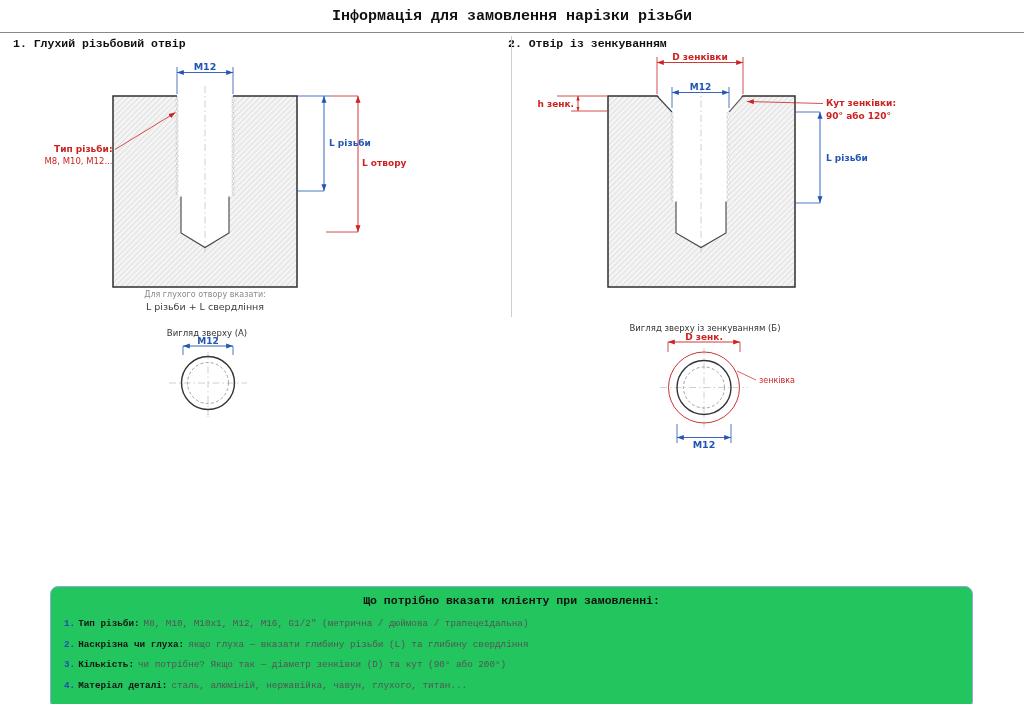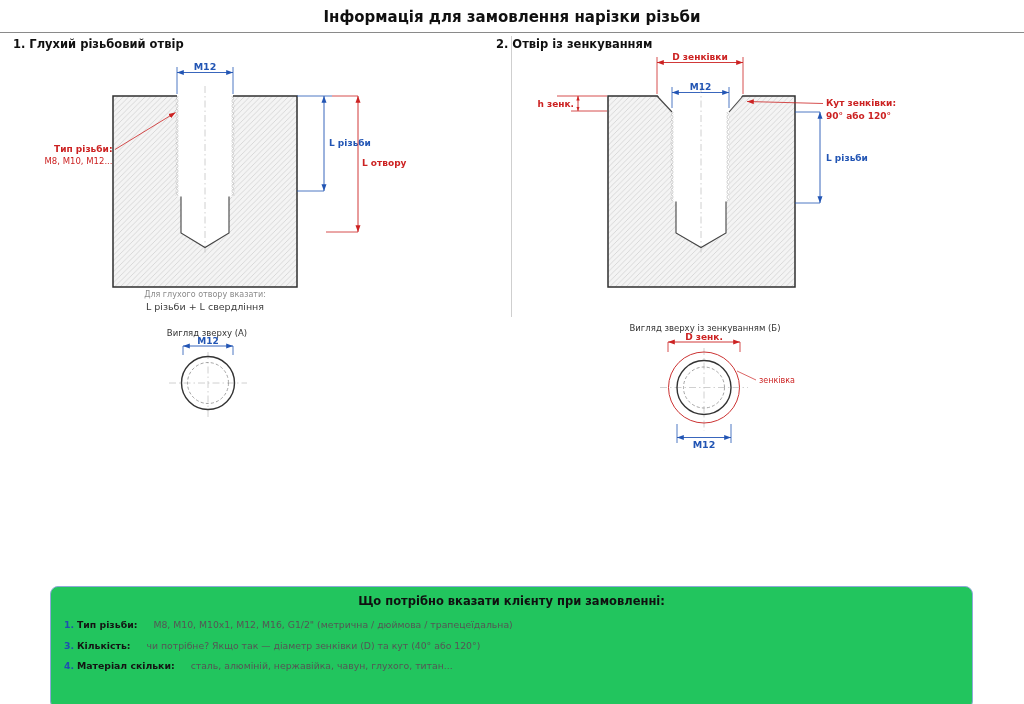--- a/index.html
+++ b/index.html
@@ -1,40 +1,40 @@
 <!DOCTYPE html>
 <html><head>
 <meta charset="utf-8">
 <style>
   html,body{margin:0;padding:0;background:#fff;}
   .canvas{position:relative;width:1024px;height:704px;background:#fff;overflow:hidden;
           font-family:"DejaVu Sans","Liberation Sans",sans-serif;}
-  .abs{position:absolute;}
+  .abs{position:absolute;font-family:Liberation Mono, monospace;}
   .main-title{left:0;top:8px;width:1024px;text-align:center;font-size:15px;font-weight:bold;color:#101010;}
   .hrule{left:0;top:32px;width:1024px;height:0;border-top:1px solid #8a8a8a;}
   .sec-h{top:37px;width:400px;text-align:left;font-size:11.5px;font-weight:bold;color:#101010;}
   .sec-h1{left:13px;}
-  .sec-h2{left:496px;}
+  .sec-h2{left:508px;}
   .vdivider{left:511px;top:36px;width:0;height:281px;border-left:1px solid #cfcfcf;}
   svg{position:absolute;left:0;top:0;}
   svg text{font-family:"DejaVu Sans","Liberation Sans",sans-serif;}
   .tb  {fill:#2255b4;font-weight:bold;font-size:9.5px;}
   .tr  {fill:#cc2222;font-weight:bold;font-size:9px;}
   .trr {fill:#cc2222;font-size:8.5px;}
   .tg  {fill:#8a8a8a;font-size:8px;}
   .td  {fill:#3c3c3c;font-size:9.5px;}
   .tv  {fill:#333333;font-size:8.5px;}
   .infobox{left:50px;top:586px;width:921px;height:121px;background:#22c55e;
            border:1.5px solid #8fa9d8;border-radius:8px;}
   .infobox-title{margin-top:7px;text-align:center;font-size:11.5px;font-weight:bold;color:#101010;}
   .items{margin:7px 0 0 13px;}
   .item{line-height:20.7px;font-size:9.3px;white-space:nowrap;}
   .num{color:#1e51b0;font-weight:bold;margin-right:3px;}
   .label{color:#141414;font-weight:bold;margin-right:4px;}
-  .desc{color:#555555;margin-left:12px;}
+  .desc{color:#555555;}
 </style>
 </head>
 <body>
 
 <div class="canvas">
 
   <div class="abs main-title">Інформація для замовлення нарізки різьби</div>
   <div class="abs hrule"></div>
   <div class="abs sec-h sec-h1">1. Глухий різьбовий отвір</div>
   <div class="abs sec-h sec-h2">2. Отвір із зенкуванням</div>
@@ -171,21 +171,24 @@
     <text x="704" y="448" text-anchor="middle" class="tb">M12</text>
   </svg>
 
   <div class="abs infobox">
     <div class="infobox-title">Що потрібно вказати клієнту при замовленні:</div>
     <div class="items">
       <div class="item">
         <span class="num">1.</span><span class="label">Тип різьби:</span><span class="desc">M8, M10, M10x1, M12, M16, G1/2" (метрична / дюймова / трапецеїдальна)</span>
       </div>
       <div class="item">
-        <span class="num">3.</span><span class="label">Кількість:</span><span class="desc">чи потрібне? Якщо так — діаметр зенківки (D) та кут (40° або 120°)</span>
+        <span class="num">2.</span><span class="label">Наскрізна чи глуха:</span><span class="desc">якщо глуха — вказати глибину різьби (L) та глибину свердління</span>
       </div>
       <div class="item">
-        <span class="num">4.</span><span class="label">Матеріал скільки:</span><span class="desc">сталь, алюміній, нержавійка, чавун, глухого, титан...</span>
+        <span class="num">3.</span><span class="label">Кількість:</span><span class="desc">чи потрібне? Якщо так — діаметр зенківки (D) та кут (90° або 200°)</span>
+      </div>
+      <div class="item">
+        <span class="num">4.</span><span class="label">Матеріал деталі:</span><span class="desc">сталь, алюміній, нержавійка, чавун, глухого, титан...</span>
       </div>
     </div>
   </div>
 
 </div>
 
 </body></html>

